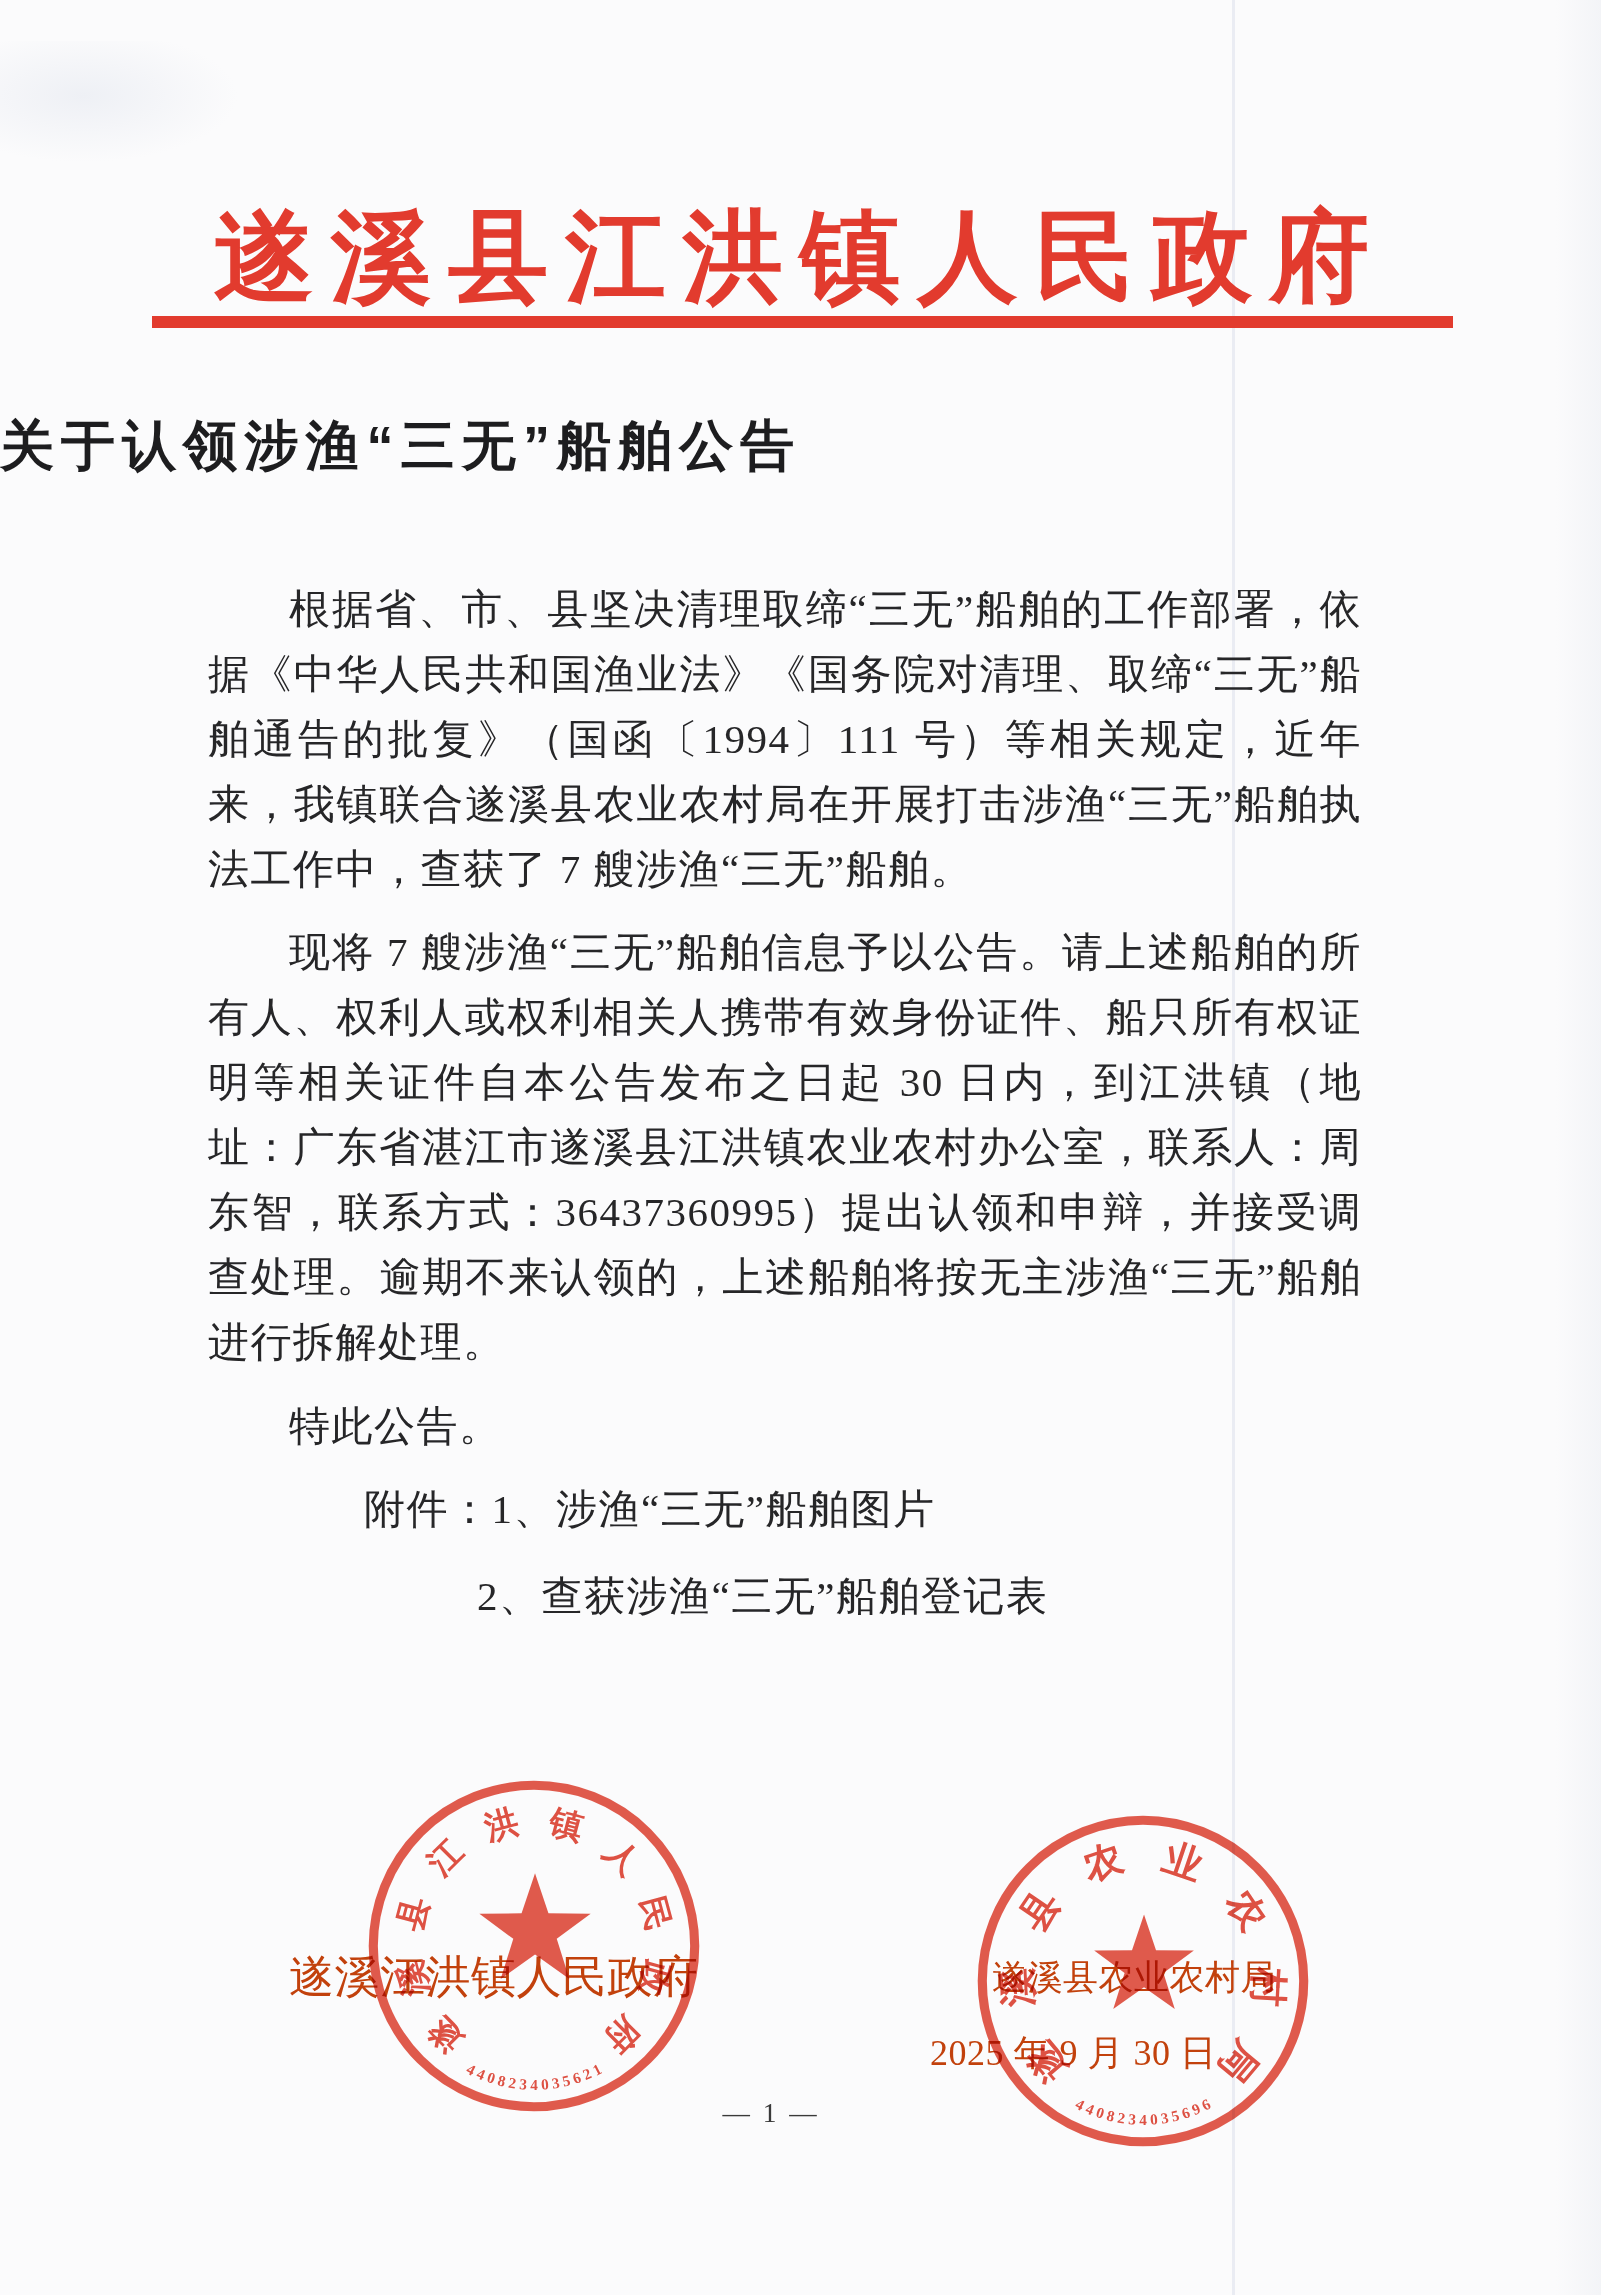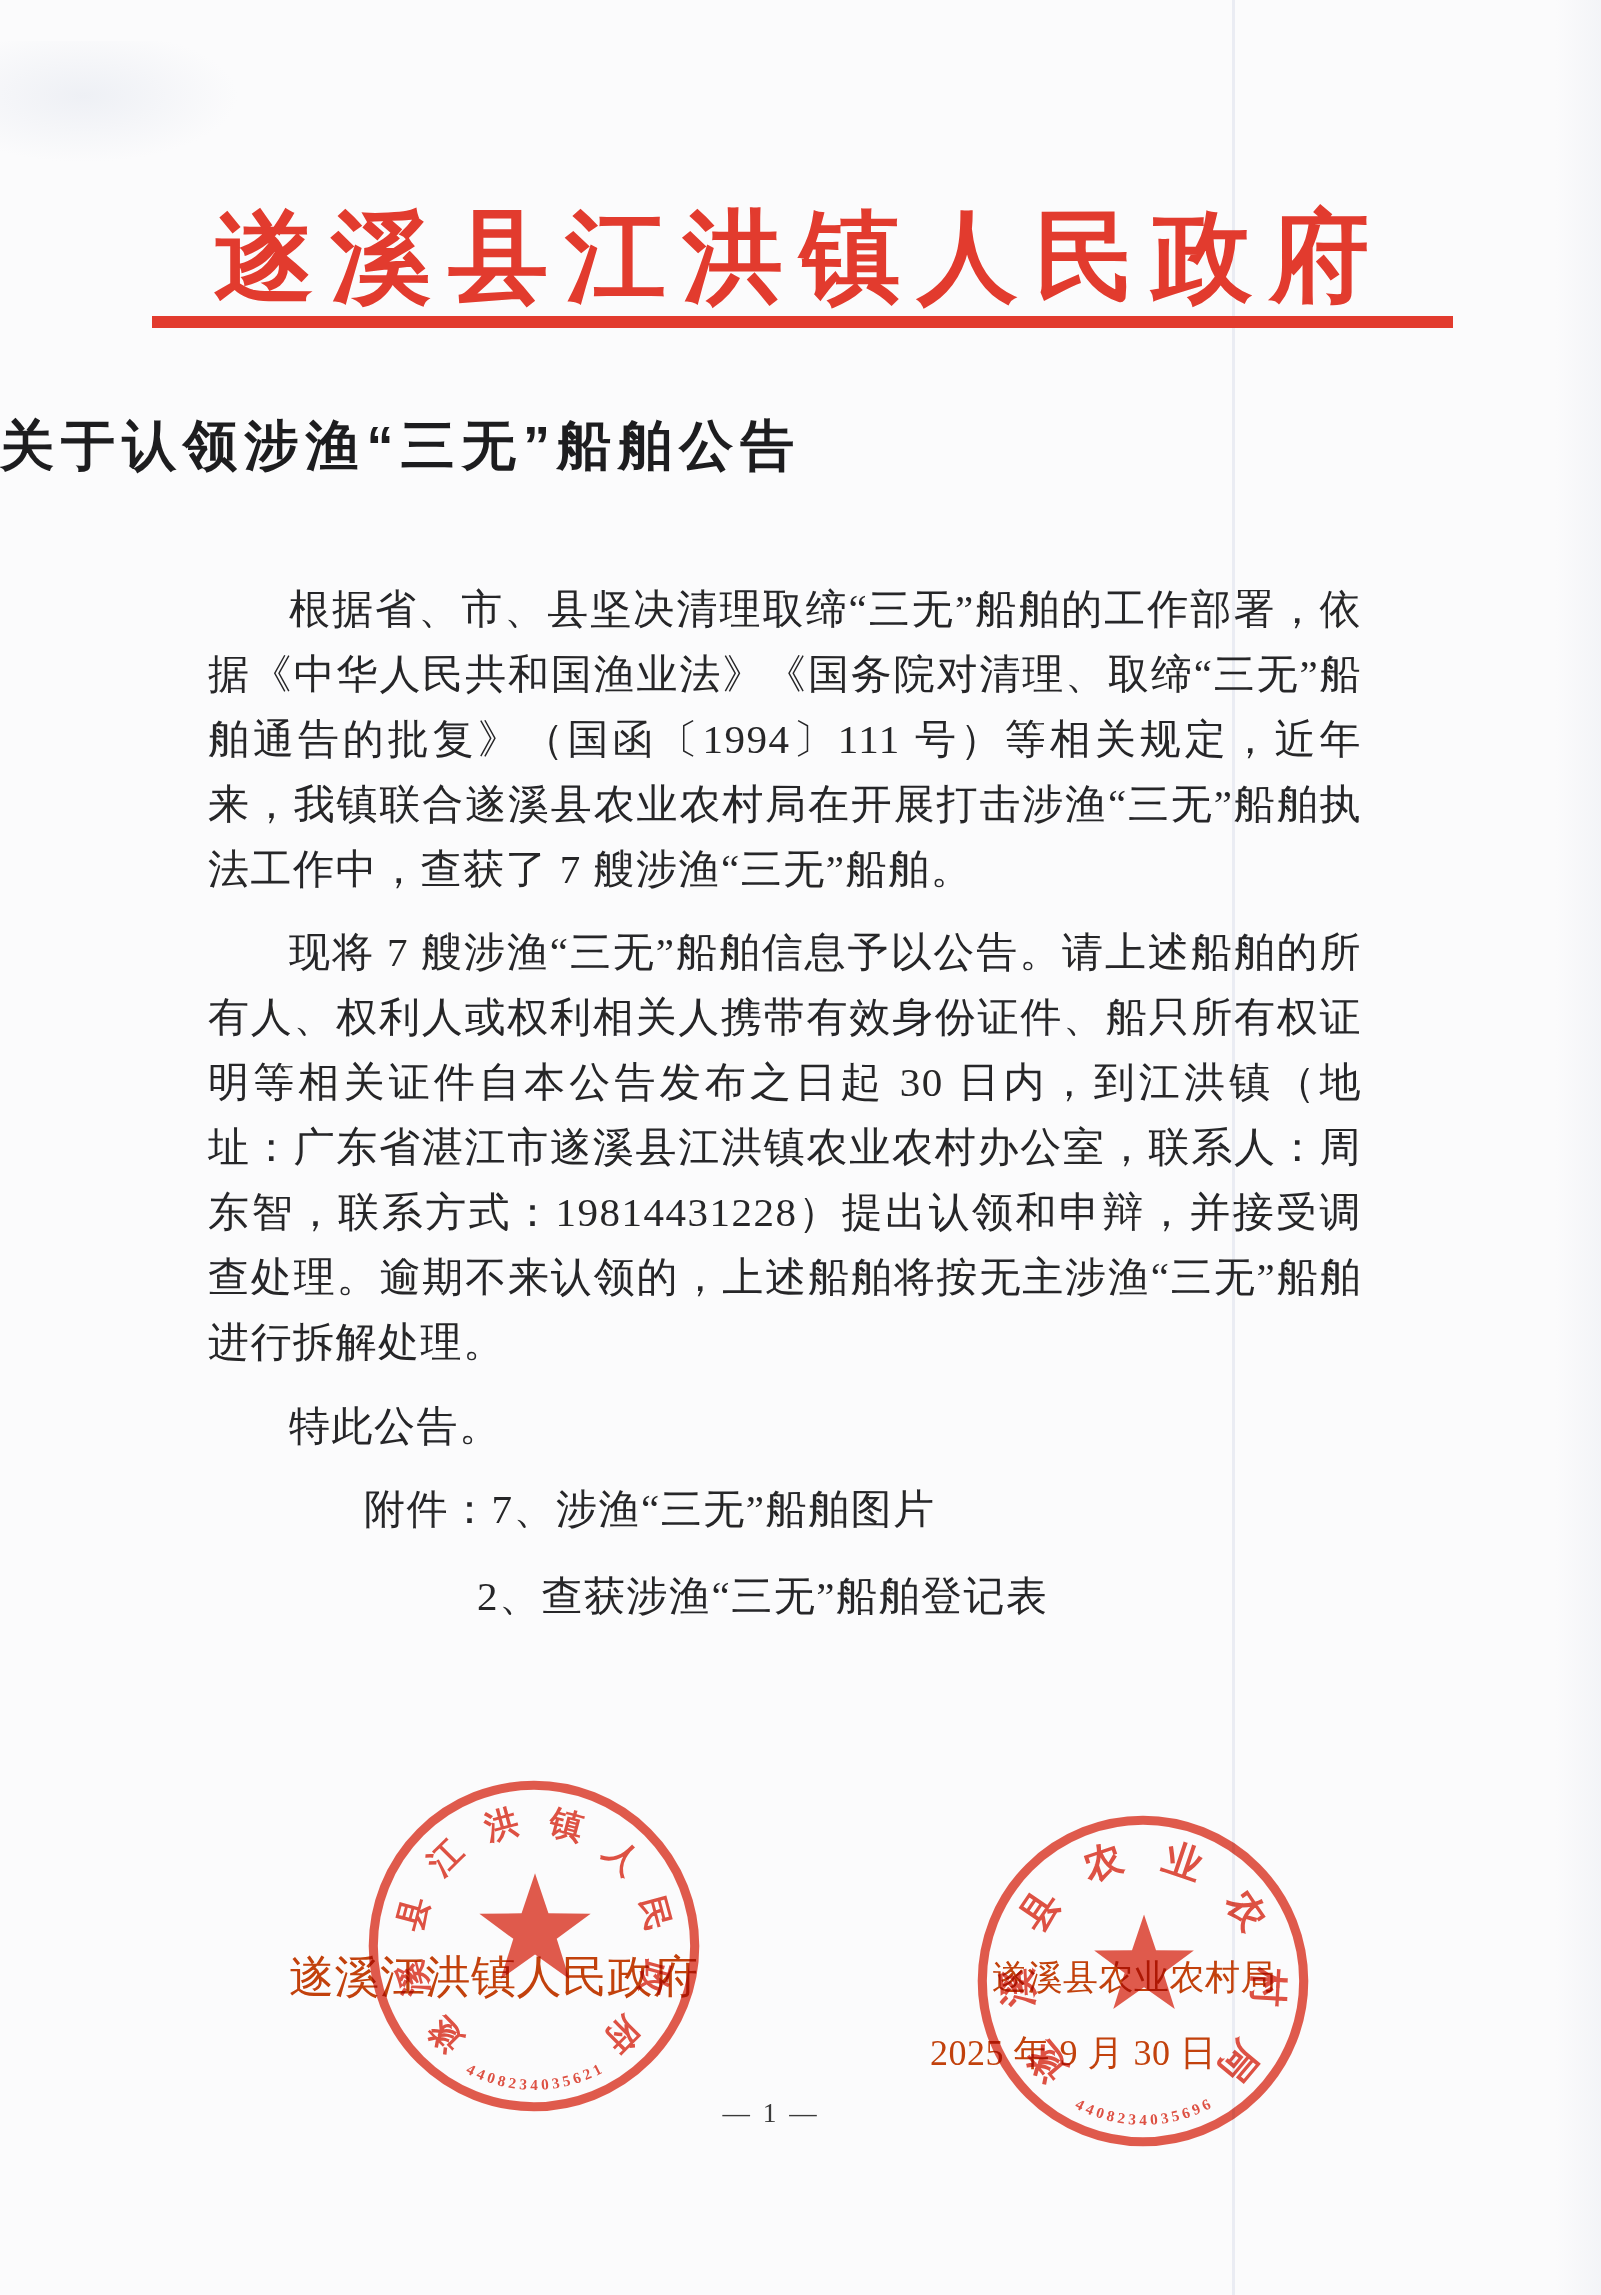--- a/index.html
+++ b/index.html
@@ -87,24 +87,24 @@
 <div class="scan-line-v"></div>
 <div class="scan-edge-r"></div>
 
 <div class="letterhead">遂溪县江洪镇人民政府</div>
 <div class="red-rule"></div>
 
 <div class="doc-title">关于认领涉渔“三无”船舶公告</div>
 
 <div class="body-block">
   <p>根据省、市、县坚决清理取缔“三无”船舶的工作部署，依据《中华人民共和国渔业法》《国务院对清理、取缔“三无”船舶通告的批复》（国函〔1994〕111 号）等相关规定，近年来，我镇联合遂溪县农业农村局在开展打击涉渔“三无”船舶执法工作中，查获了 7 艘涉渔“三无”船舶。</p>
-  <p>现将 7 艘涉渔“三无”船舶信息予以公告。请上述船舶的所有人、权利人或权利相关人携带有效身份证件、船只所有权证明等相关证件自本公告发布之日起 30 日内，到江洪镇（地址：广东省湛江市遂溪县江洪镇农业农村办公室，联系人：周东智，联系方式：19814431228）提出认领和申辩，并接受调查处理。逾期不来认领的，上述船舶将按无主涉渔“三无”船舶进行拆解处理。</p>
+  <p>现将 7 艘涉渔“三无”船舶信息予以公告。请上述船舶的所有人、权利人或权利相关人携带有效身份证件、船只所有权证明等相关证件自本公告发布之日起 30 日内，到江洪镇（地址：广东省湛江市遂溪县江洪镇农业农村办公室，联系人：周东智，联系方式：36437360995）提出认领和申辩，并接受调查处理。逾期不来认领的，上述船舶将按无主涉渔“三无”船舶进行拆解处理。</p>
   <p>特此公告。</p>
   <div class="attachments">
-    <div class="attach-row1"><span>附件：</span><span>7、涉渔“三无”船舶图片</span></div>
+    <div class="attach-row1"><span>附件：</span><span>1、涉渔“三无”船舶图片</span></div>
     <div class="attach-row2"><span>2、查获涉渔“三无”船舶登记表</span></div>
   </div>
 </div>
 
 <div class="sig sig-left">遂溪江洪镇人民政府</div>
 <div class="sig sig-right">遂溪县农业农村局</div>
 <div class="sig sig-date">2025 年 9 月 30 日</div>
 
 <div class="page-num">— 1 —</div>
 

